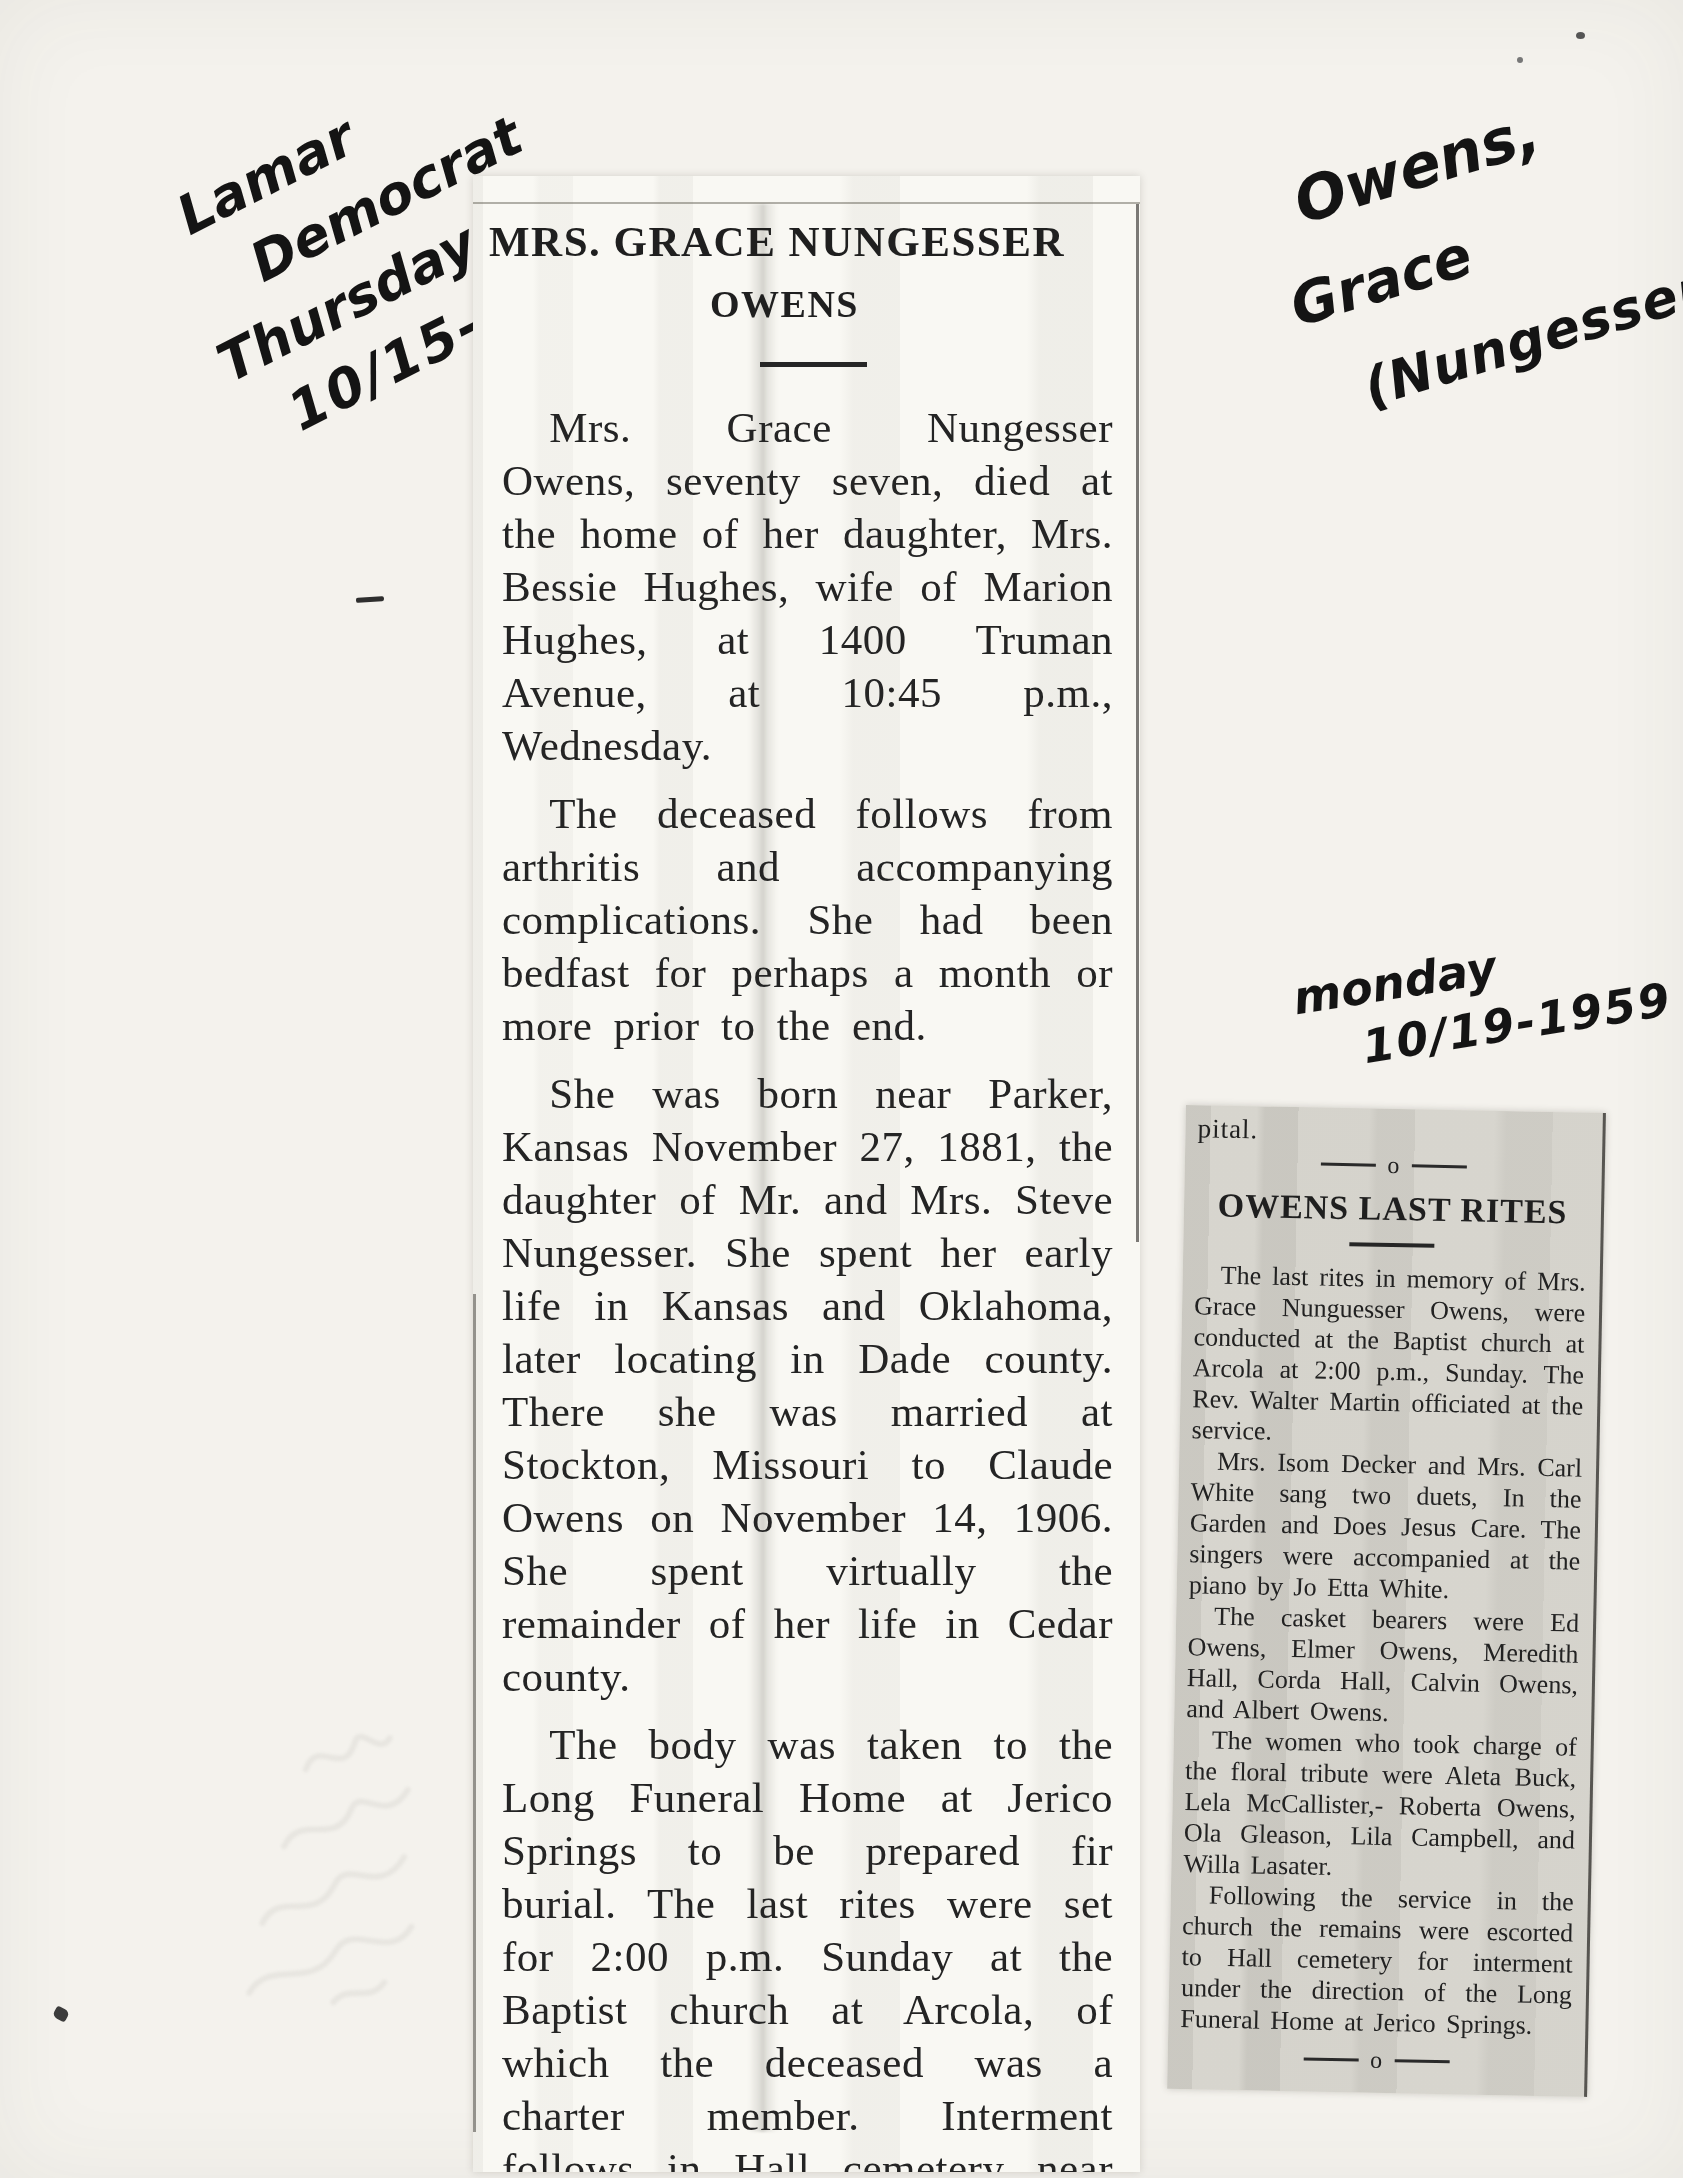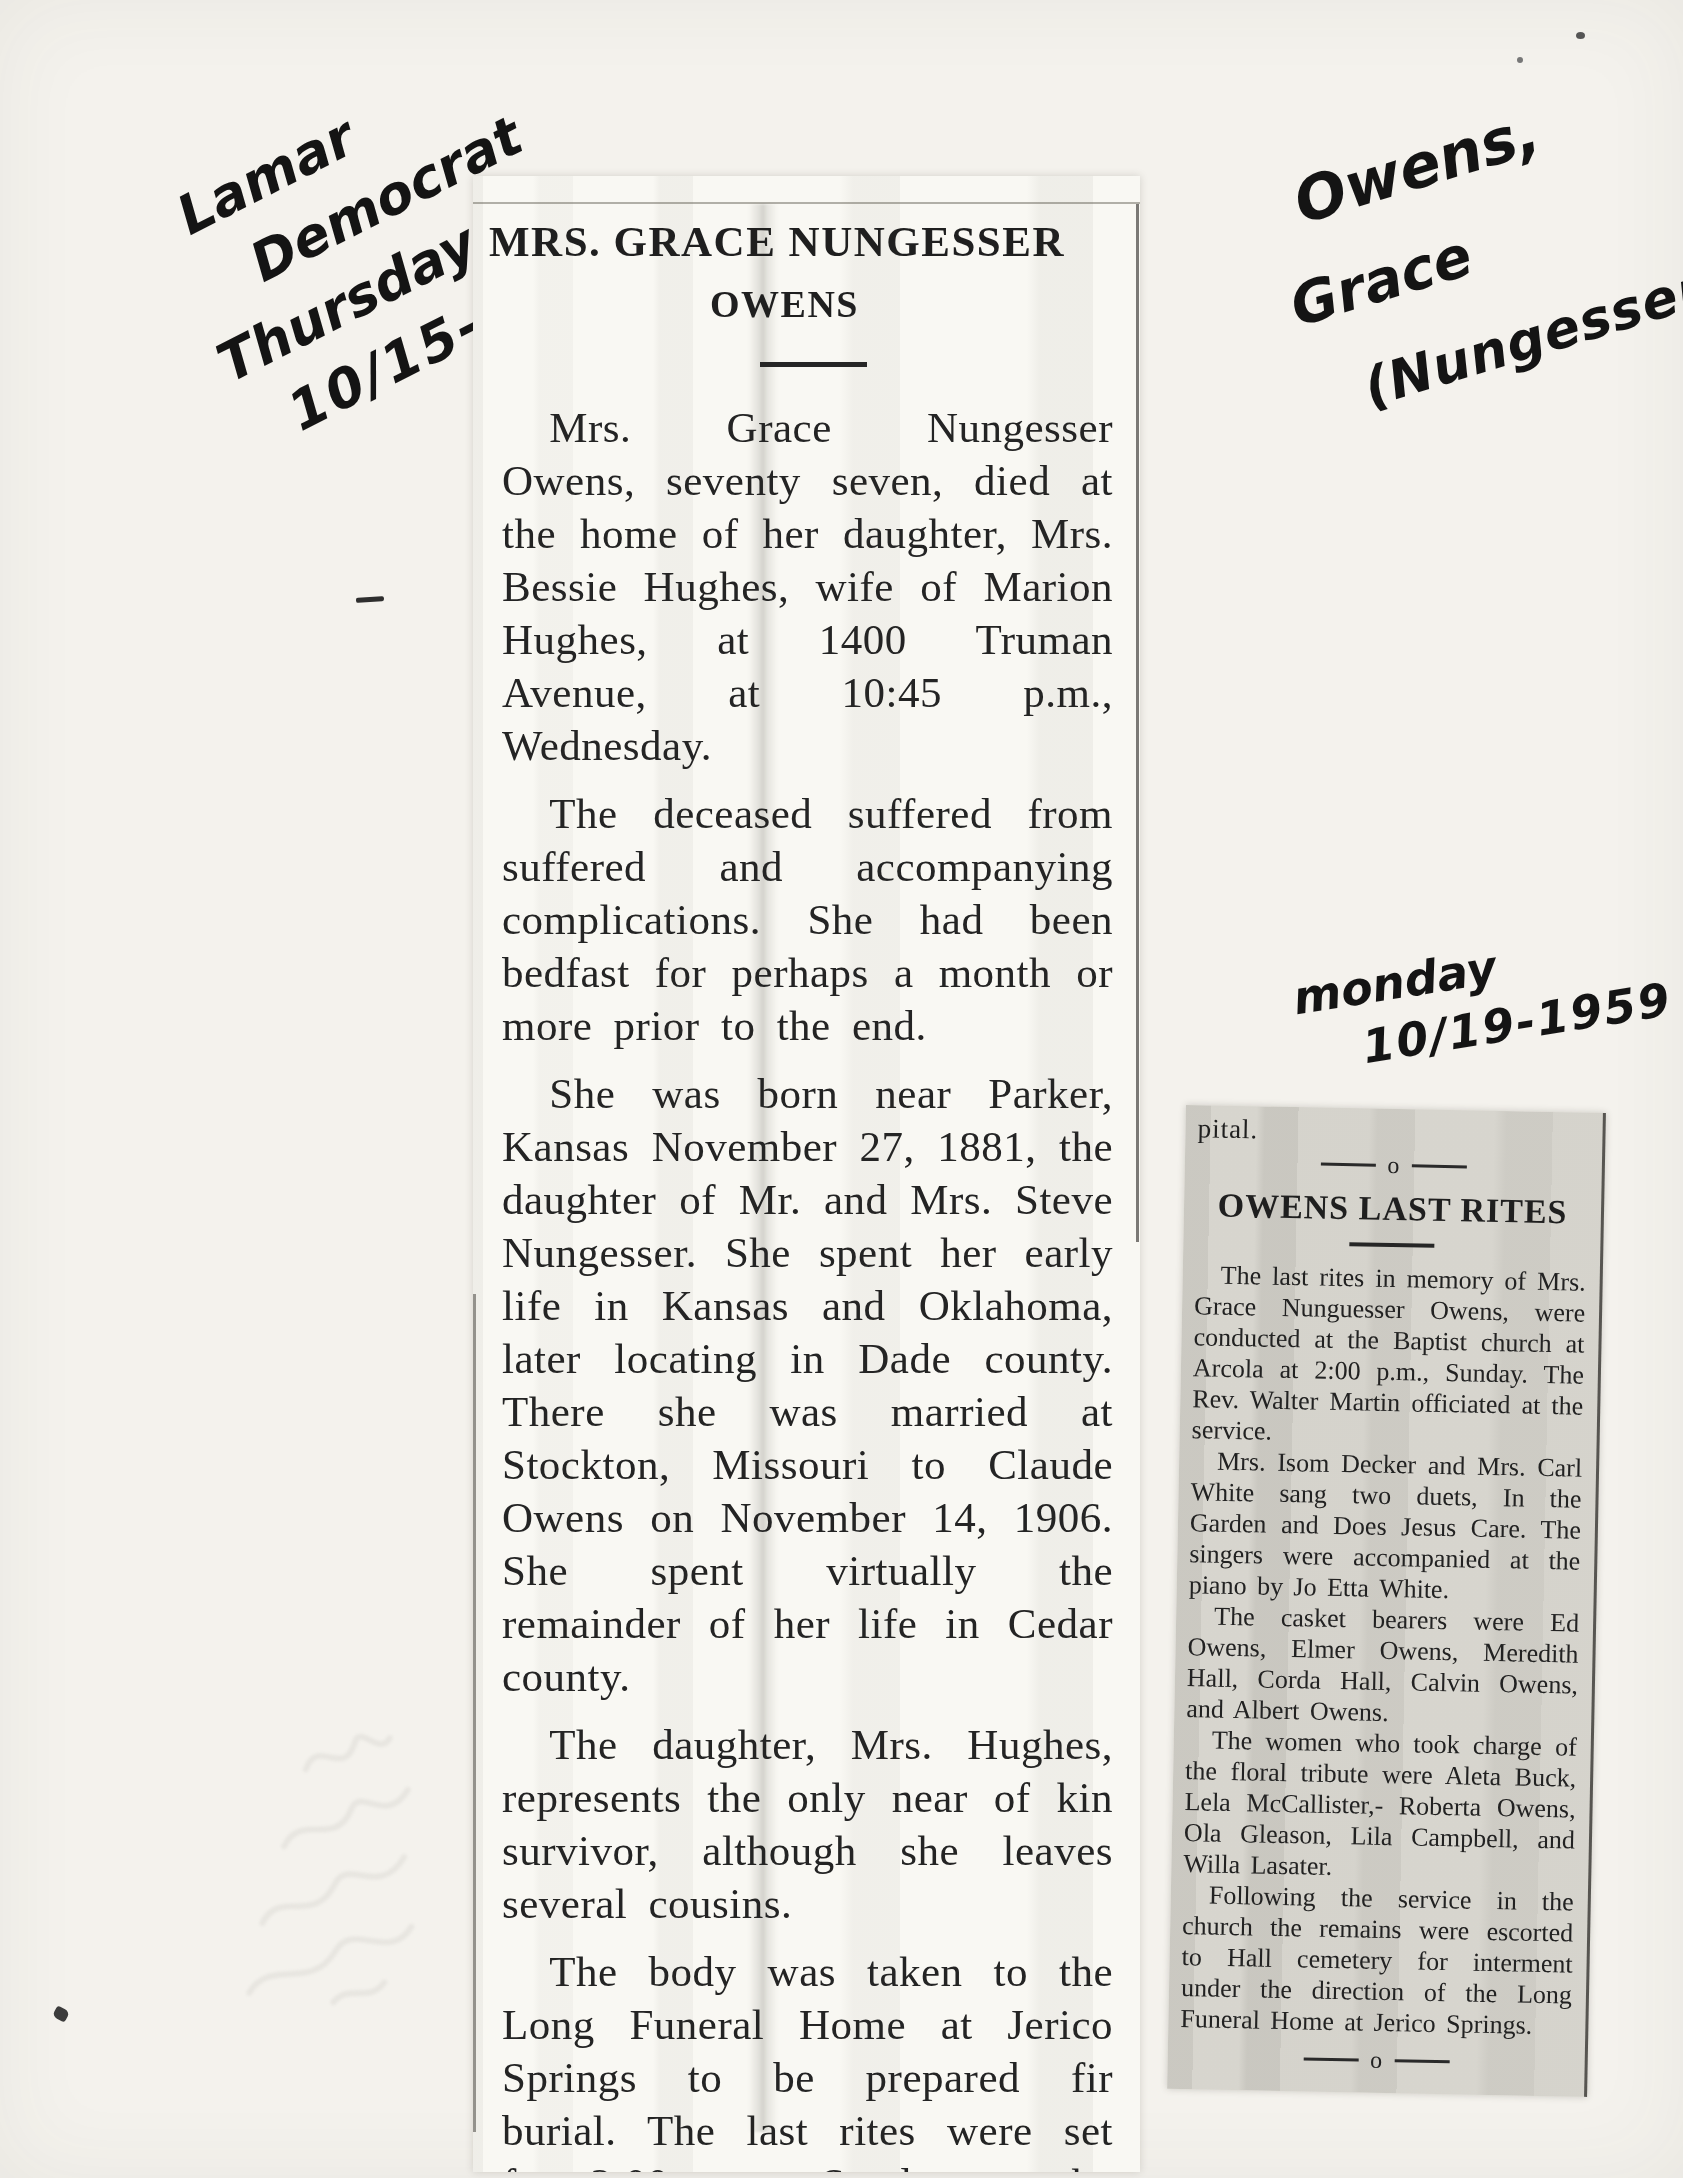--- a/index.html
+++ b/index.html
@@ -146,25 +146,24 @@
     <div class="clip-inner">
       <div class="headline">
         <div class="h1">MRS. GRACE NUNGESSER</div>
         <div class="h2">OWENS</div>
       </div>
       <div class="hl-rule"></div>
       <div class="article-body">
 
           <p>Mrs. Grace Nungesser Owens, seventy seven, died at the home of her daughter, Mrs. Bessie Hughes, wife of Marion Hughes, at 1400 Truman Avenue, at 10:45 p.m., Wednesday.</p>
 
-          <p>The deceased suffered from suffered and accompanying complications. She had been bedfast for perhaps a month or more prior to the end.</p>
+          <p>The deceased follows from arthritis and accompanying complications. She had been bedfast for perhaps a month or more prior to the end.</p>
 
           <p>She was born near Parker, Kansas November 27, 1881, the daughter of Mr. and Mrs. Steve Nungesser. She spent her early life in Kansas and Oklahoma, later locating in Dade county. There she was married at Stockton, Missouri to Claude Owens on November 14, 1906. She spent virtually the remainder of her life in Cedar county.</p>
 
-          <p>The daughter, Mrs. Hughes, represents the only near of kin survivor, although she leaves several cousins.</p>
 
           <p>The body was taken to the Long Funeral Home at Jerico Springs to be prepared fir burial. The last rites were set for 2:00 p.m. Sunday at the Baptist church at Arcola, of which the deceased was a charter member. Interment follows in Hall cemetery near Jerico Springs.</p>
         </div>
 
     </div>
   </div>
 
   <div class="clip-rites">
     <div class="rites-inner">
       <div class="frag">pital.</div>

